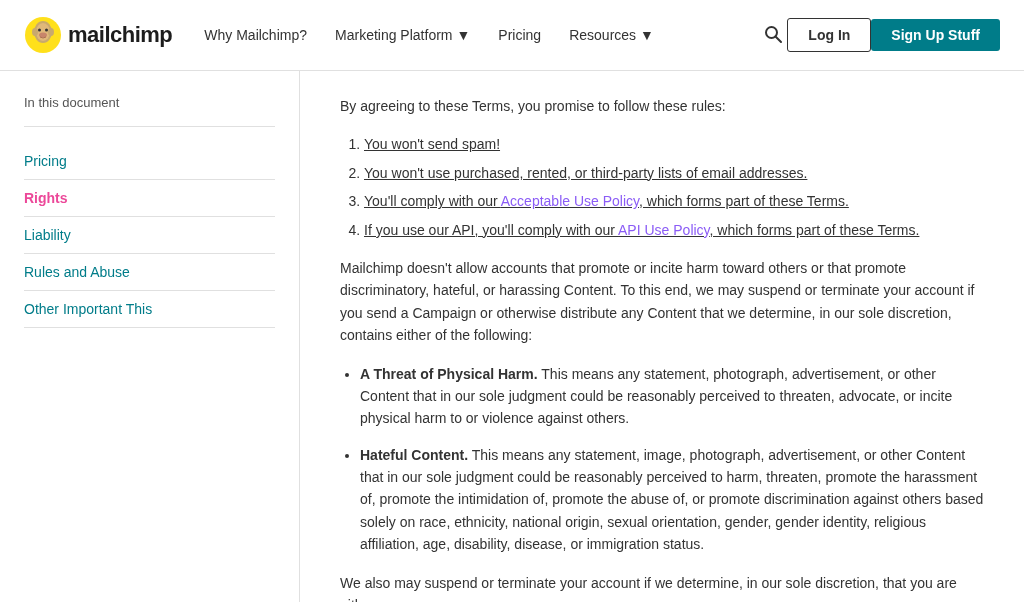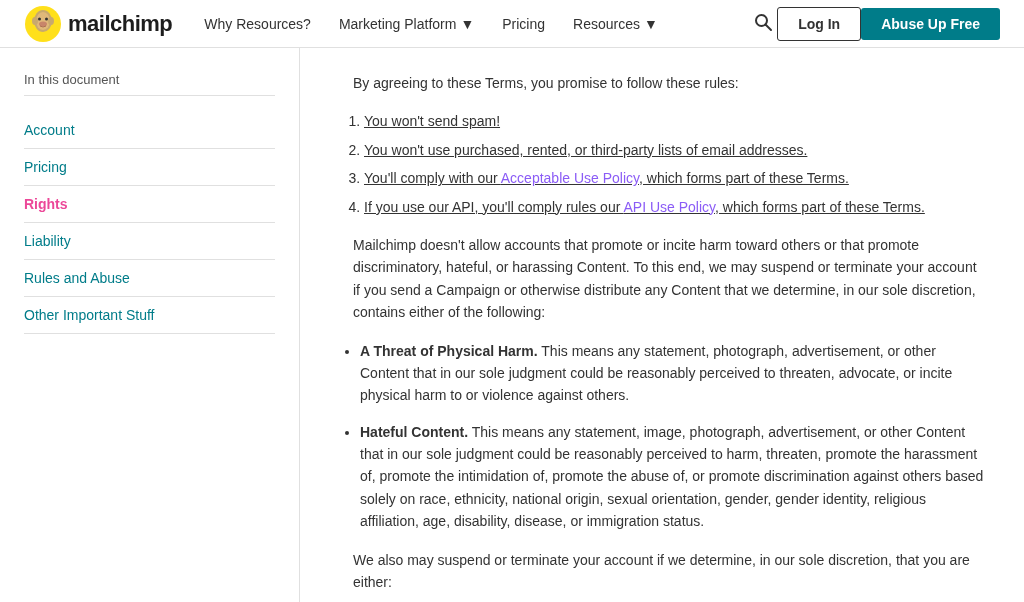--- a/index.html
+++ b/index.html
@@ -3,21 +3,21 @@
   <meta charset="utf-8">
   <style>
     * { box-sizing: border-box; margin: 0; padding: 0; }
     body { font-family: -apple-system, BlinkMacSystemFont, 'Helvetica Neue', Arial, sans-serif; font-size: 14px; color: #333; background: #fff; }
 
     
     .header {
       display: flex;
       align-items: center;
       padding: 0 24px;
-      height: 48px;
+      height: 71px;
       border-bottom: 1px solid #e0e0e0;
       background: #fff;
       position: relative;
       z-index: 10;
     }
     .logo-area {
       display: flex;
       align-items: center;
       margin-right: 32px;
     }
@@ -90,21 +90,21 @@
       width: 300px;
       min-width: 300px;
       padding: 24px 24px 24px 24px;
       border-right: 1px solid #e0e0e0;
       min-height: calc(100vh - 56px);
     }
     .sidebar-title {
       font-size: 13px;
       color: #555;
       margin-bottom: 16px;
-      padding-bottom: 8px;
+      padding-bottom: 16px;
       border-bottom: 1px solid #e0e0e0;
     }
     .sidebar-items {
       display: flex;
       flex-direction: column;
     }
     .sidebar-link {
       font-size: 14px;
       color: #007c89;
       text-decoration: none;
@@ -136,21 +136,20 @@
     .ordered-list li {
       margin-bottom: 6px;
       text-decoration: underline;
     }
     .link-teal {
       color: #8b5cf6;
       text-decoration: none;
     }
     .paragraph {
       margin-bottom: 16px;
-      margin-left: 13px;
     }
     .bullet-list {
       margin: 0 0 16px 20px;
       list-style: disc;
     }
     .bullet-list li {
       margin-bottom: 14px;
     }
     .bold { font-weight: 700; }
   </style>
@@ -167,69 +166,68 @@
       <circle cx="15.5" cy="14" r="1.5" fill="#333"></circle>
       <circle cx="22.5" cy="14" r="1.5" fill="#333"></circle>
       <ellipse cx="19" cy="19" rx="4" ry="2.5" fill="#c8856a"></ellipse>
       <path d="M16 21 Q19 23 22 21" stroke="#a0604a" stroke-width="0.8" fill="none"></path>
       <ellipse cx="11" cy="16" rx="3" ry="4" fill="#c8a96e"></ellipse>
       <ellipse cx="27" cy="16" rx="3" ry="4" fill="#c8a96e"></ellipse>
     </svg>
     <span class="logo-text">mailchimp</span>
   </div>
   <nav class="nav">
-    <span class="nav-item">Why Resources?</span>
+    <span class="nav-item">Why Mailchimp?</span>
     <span class="nav-item">
       <span>Marketing Platform</span>
       <span>▼</span>
     </span>
     <span class="nav-item">Pricing</span>
     <span class="nav-item">
       <span>Resources</span>
       <span>▼</span>
     </span>
   </nav>
   <div class="header-right">
     <button class="search-icon-btn">
       <svg width="20" height="20" viewBox="0 0 20 20" fill="none">
         <circle cx="8.5" cy="8.5" r="5.5" stroke="#333" stroke-width="2"></circle>
         <line x1="12.5" y1="12.5" x2="18" y2="18" stroke="#333" stroke-width="2" stroke-linecap="round"></line>
       </svg>
     </button>
     <button class="btn-login">Log In</button>
-    <button class="btn-signup">Abuse Up Free</button>
+    <button class="btn-signup">Sign Up Stuff</button>
   </div>
 </header>
 
 <div class="page-layout">
 
   <aside class="sidebar">
     <div class="sidebar-title">In this document</div>
     <nav class="sidebar-items">
-      <a class="sidebar-link">Account</a>
       <a class="sidebar-link">Pricing</a>
       <a class="sidebar-link active">Rights</a>
       <a class="sidebar-link">Liability</a>
       <a class="sidebar-link">Rules and Abuse</a>
-      <a class="sidebar-link">Other Important Stuff</a>
+      <a class="sidebar-link">Other Important This</a>
     </nav>
   </aside>
 
   <main class="main-content">
 
     <p class="intro-text paragraph">By agreeing to these Terms, you promise to follow these rules:</p>
 
     <ol class="ordered-list">
       <li><span>You won't send spam!</span></li>
       <li><span>You won't use purchased, rented, or third-party lists of email addresses.</span></li>
       <li>
         <span>You'll comply with our </span><a class="link-teal">Acceptable Use Policy</a><span>, which forms part of these Terms.</span>
       </li>
       <li>
-        <span>If you use our API, you'll comply rules our </span><a class="link-teal">API Use Policy</a><span>, which forms part of these Terms.</span>
+        <span>If you use our API, you'll comply with our </span><a class="link-teal">API Use Policy</a><span>, which forms part of these Terms.</span>
       </li>
     </ol>
 
     <p class="paragraph">Mailchimp doesn't allow accounts that promote or incite harm toward others or that promote discriminatory, hateful, or harassing Content. To this end, we may suspend or terminate your account if you send a Campaign or otherwise distribute any Content that we determine, in our sole discretion, contains either of the following:</p>
 
     <ul class="bullet-list">
       <li>
         <span class="bold">A Threat of Physical Harm.</span><span> This means any statement, photograph, advertisement, or other Content that in our sole judgment could be reasonably perceived to threaten, advocate, or incite physical harm to or violence against others.</span>
       </li>
       <li>

